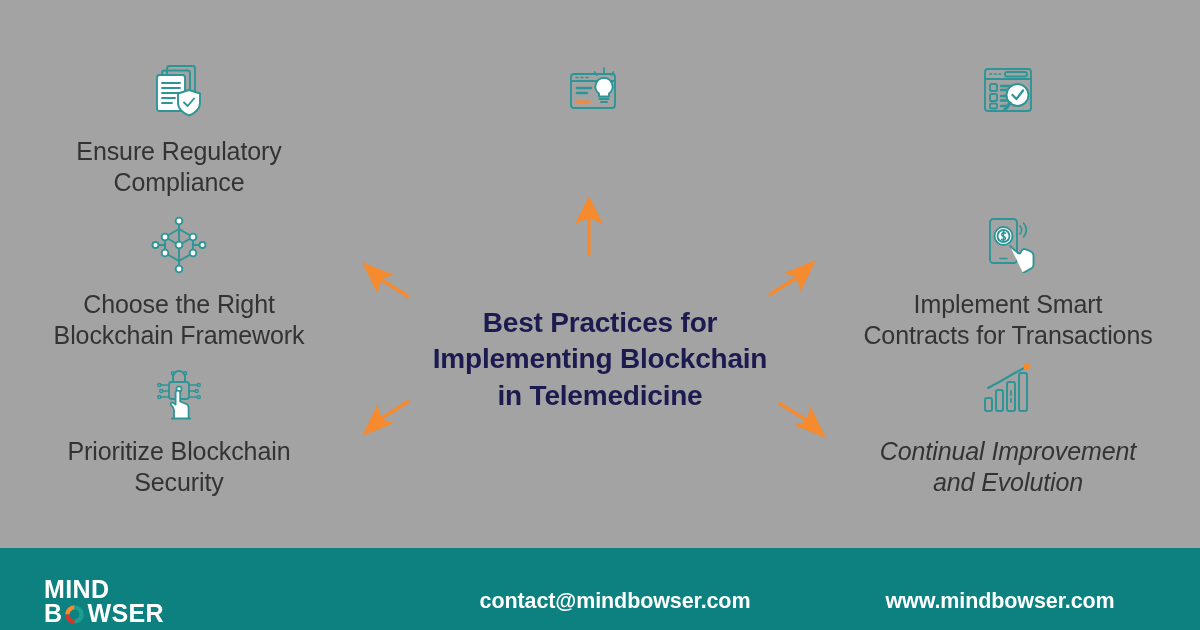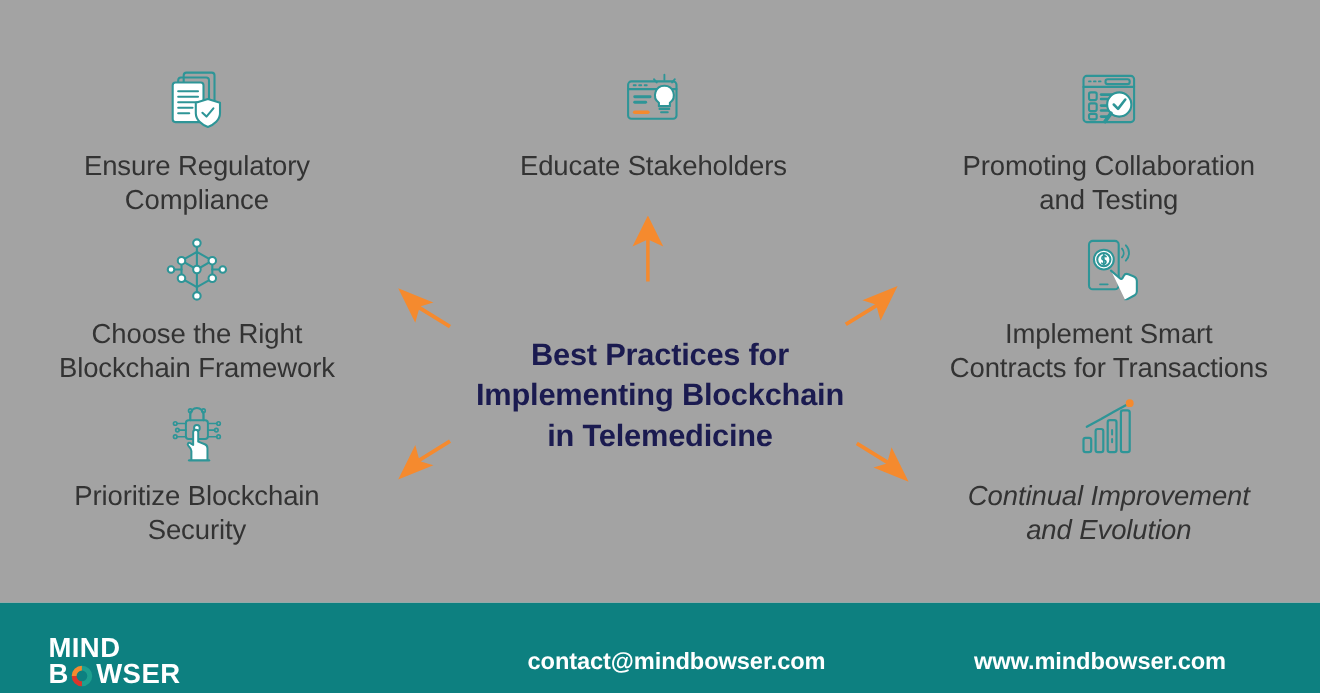--- a/index.html
+++ b/index.html
@@ -247,21 +247,20 @@
           <path d="M41 16 a8.5 8.5 0 0 0 -5 15.4 v3.1 h10 v-3.1 A8.5 8.5 0 0 0 41 16 Z" fill="#ffffff"></path>
           <line x1="36.6" y1="37" x2="45.4" y2="37"></line>
           <line x1="38" y1="40" x2="44" y2="40"></line>
           <g stroke-width="1.7">
             <line x1="41" y1="6" x2="41" y2="10.5"></line>
             <line x1="31.5" y1="10" x2="34" y2="13"></line>
             <line x1="50.5" y1="10" x2="48" y2="13"></line>
           </g>
         </svg>
       </span>
-      <span class="item-label">Educate Stakeholders</span>
     </div>
 
     <div class="item" id="item-collab">
       <span class="icon-wrap">
         <svg width="58" height="58" viewBox="0 0 58 58" fill="none" stroke="#2e9597" stroke-width="1.9" stroke-linecap="round" stroke-linejoin="round">
           <rect x="6" y="7" width="46" height="42" rx="3"></rect>
           <line x1="6" y1="17" x2="52" y2="17"></line>
           <g stroke-width="1.7">
             <line x1="11" y1="12" x2="12.5" y2="12"></line>
             <line x1="15.5" y1="12" x2="17" y2="12"></line>
@@ -274,22 +273,20 @@
           <line x1="22" y1="24" x2="36" y2="24" stroke-width="2.4"></line>
           <line x1="22" y1="28" x2="31" y2="28" stroke-width="2.4"></line>
           <line x1="22" y1="34" x2="31" y2="34" stroke-width="2.4"></line>
           <line x1="22" y1="38.5" x2="29" y2="38.5" stroke-width="2.4"></line>
           <line x1="22" y1="44" x2="29" y2="44" stroke-width="2.4"></line>
           <circle cx="38.5" cy="33" r="11" fill="#ffffff"></circle>
           <polyline points="33.5,33 37.4,37 44,28.5" stroke-width="2.3"></polyline>
           <line x1="31" y1="41" x2="25.5" y2="48.5" stroke-width="3.4"></line>
         </svg>
       </span>
-      <span class="item-label">Promoting Collaboration
-and Testing</span>
     </div>
 
     <div class="item" id="item-contracts">
       <span class="icon-wrap">
         <svg width="62" height="58" viewBox="0 0 62 58" fill="none" stroke="#2e9597" stroke-width="1.9" stroke-linecap="round" stroke-linejoin="round">
           <rect x="13" y="4" width="27" height="44" rx="3.5"></rect>
           <line x1="23" y1="43.5" x2="30" y2="43.5" stroke-width="1.6"></line>
           <circle cx="26.5" cy="21" r="9" fill="#ffffff"></circle>
           <circle cx="26.5" cy="21" r="6"></circle>
           <path d="M28.5 18.3 a2.2 2.2 0 0 0 -3.8 1.4 c0 2.4 3.8 1.2 3.8 3.4 a2.2 2.2 0 0 1 -3.8 1.2" stroke-width="1.5"></path>

